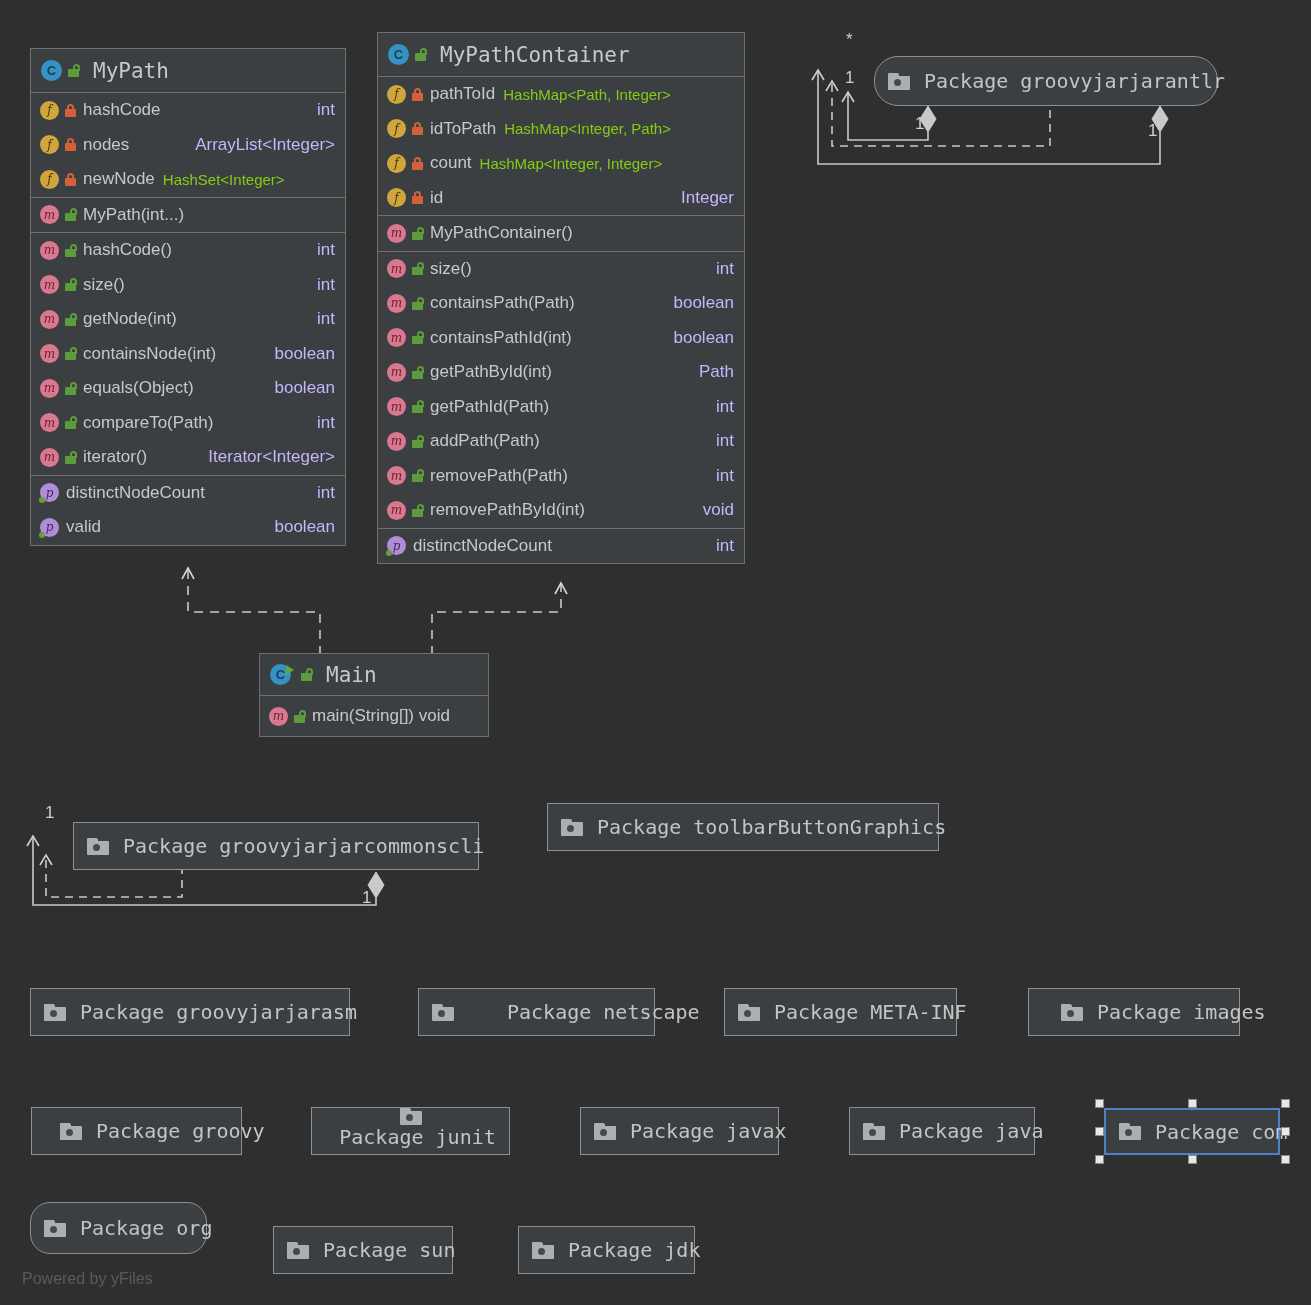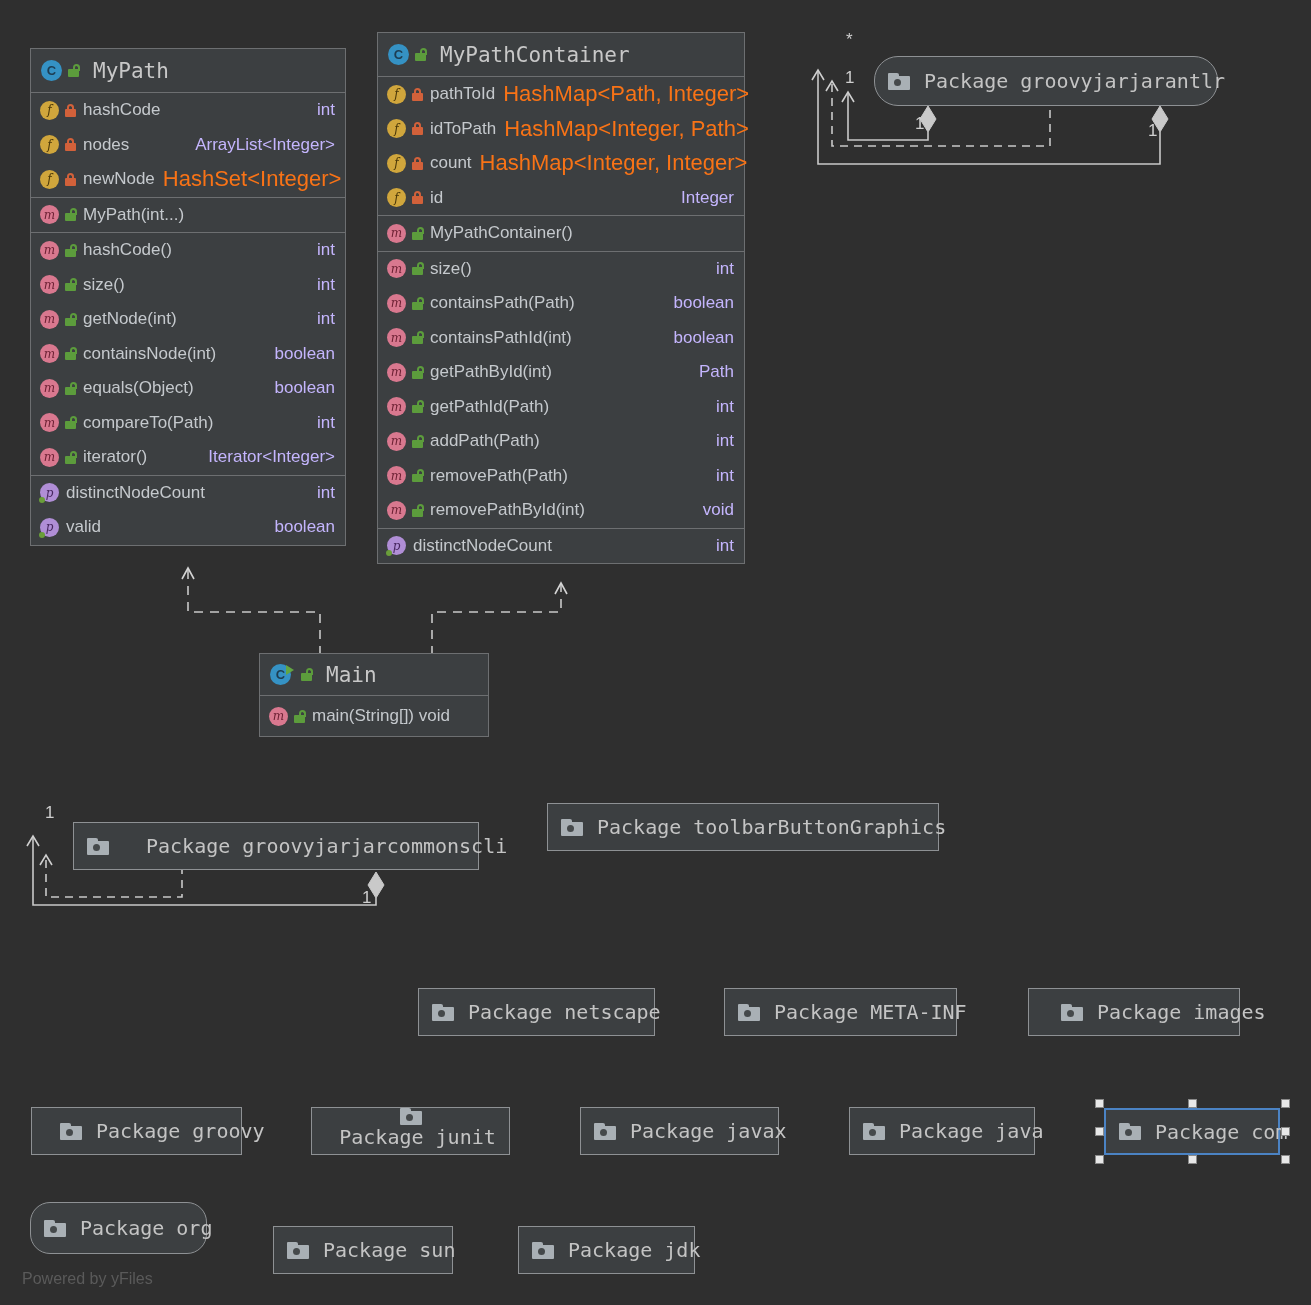--- a/index.html
+++ b/index.html
@@ -55,22 +55,22 @@
     color: #c5c9cd;
     margin-left: 7px;
   }
   .uml-row .rtype {
     font-size: 17px;
     color: #c4b5fd;
     margin-left: auto;
     padding-left: 10px;
   }
   .uml-row .rtype-inline {
-    font-size: 22px;
-    color: #f97316;
+    font-size: 15px;
+    color: #84cc16;
     margin-left: 8px;
   }
 
   
   .ic {
     flex: 0 0 auto;
     position: relative;
     display: inline-block;
   }
   .ic-circle {
@@ -623,40 +623,48 @@
 
   <div class="pkg" style="left:874px; top:56px; width:344px; height:50px;border-radius:24px;">
     <span class="folder">
       <span class="tab"></span>
         <span class="base"></span>
         <span class="dot"></span>
     </span>
     <span class="pkg-label">Package groovyjarjarantlr</span>
   </div>
 
-  <div class="pkg" style="left:73px; top:822px; width:406px; height:48px;gap:23px;">
+  <div class="pkg" style="left:73px; top:822px; width:406px; height:48px;">
     <span class="folder">
       <span class="tab"></span>
         <span class="base"></span>
         <span class="dot"></span>
     </span>
     <span class="pkg-label">Package groovyjarjarcommonscli</span>
   </div>
 
   <div class="pkg" style="left:547px; top:803px; width:392px; height:48px;">
     <span class="folder">
       <span class="tab"></span>
         <span class="base"></span>
         <span class="dot"></span>
     </span>
     <span class="pkg-label">Package toolbarButtonGraphics</span>
   </div>
 
-
-  <div class="pkg" style="left:418px; top:988px; width:237px; height:48px;">
+  <div class="pkg" style="left:30px; top:988px; width:320px; height:48px;">
+    <span class="folder">
+      <span class="tab"></span>
+        <span class="base"></span>
+        <span class="dot"></span>
+    </span>
+    <span class="pkg-label">Package groovyjarjarasm</span>
+  </div>
+
+  <div class="pkg" style="left:418px; top:988px; width:237px; height:48px;gap:39px;">
     <span class="folder">
       <span class="tab"></span>
         <span class="base"></span>
         <span class="dot"></span>
     </span>
     <span class="pkg-label">Package netscape</span>
   </div>
 
   <div class="pkg" style="left:724px; top:988px; width:233px; height:48px;">
     <span class="folder">

